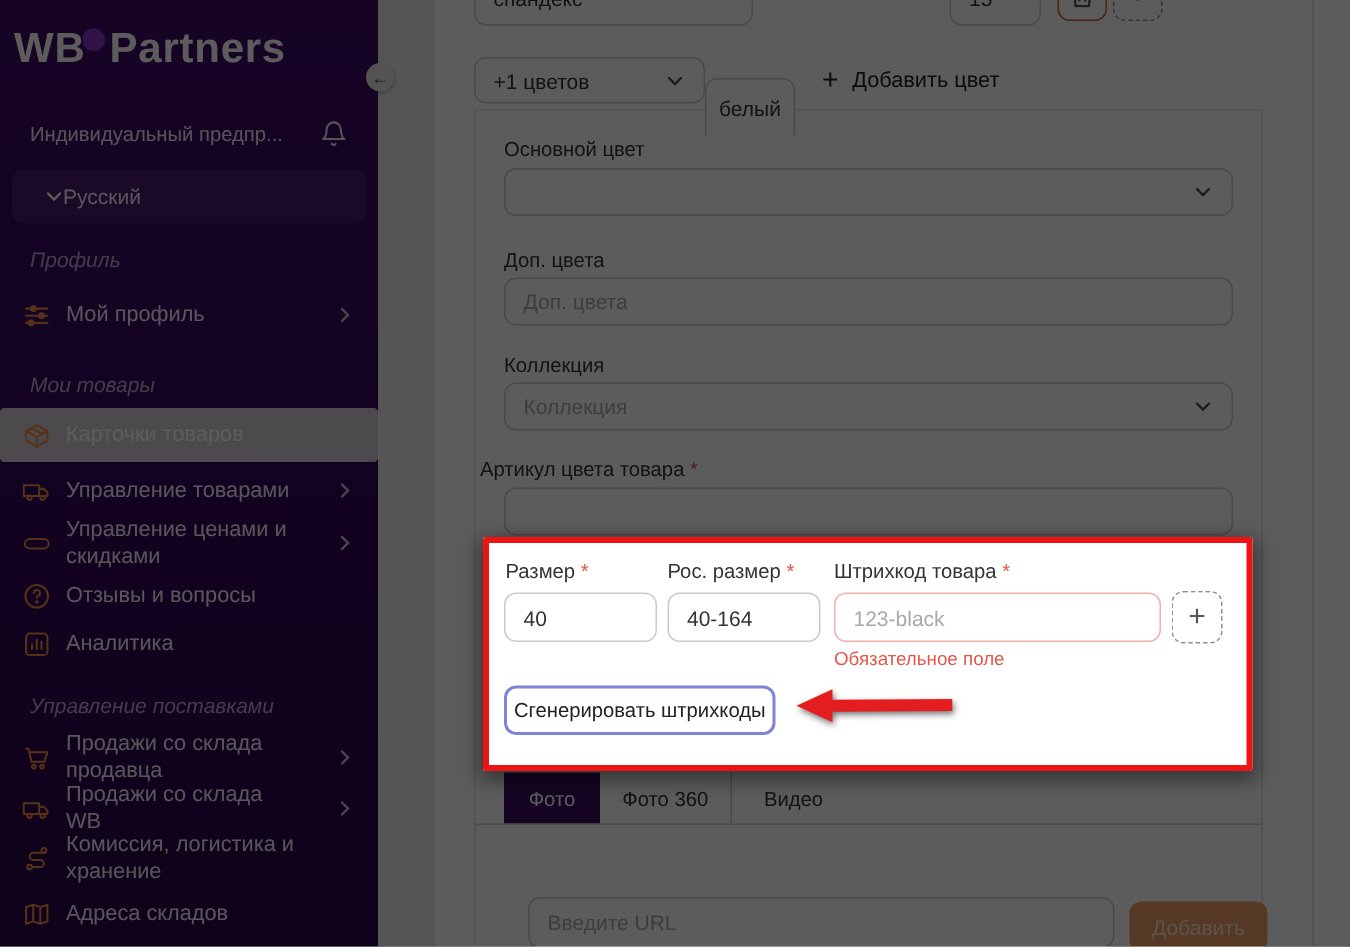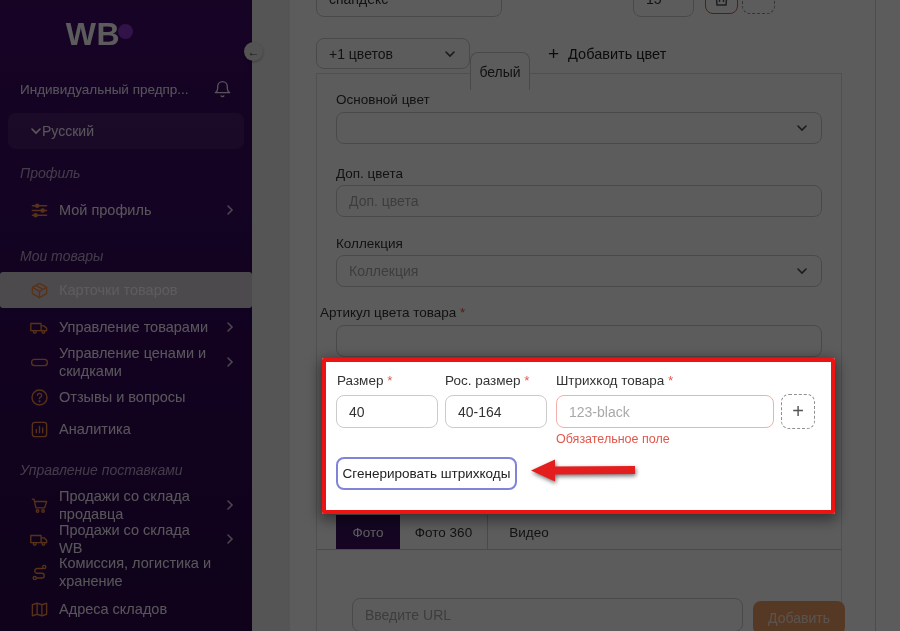--- a/index.html
+++ b/index.html
@@ -4,28 +4,28 @@
 <style>
   * { margin:0; padding:0; box-sizing:border-box; }
   html,body { background:#222; }
   body { font-family:"Liberation Sans", sans-serif; }
   .stage { position:relative; width:900px; height:631px; overflow:hidden; background:#fff; margin:0 auto; }
 
   
   .sidebar { position:absolute; left:0; top:0; width:252px; height:631px;
     background:linear-gradient(180deg,#400c68 0%,#33085a 55%,#2a0748 100%); z-index:1; }
   .logo { position:absolute; top:16px; left:0; width:200px; display:flex; justify-content:center; align-items:flex-end; gap:2px;
-    color:#fff; font-size:32px; font-weight:bold; letter-spacing:.5px; }
+    color:#fff; font-size:28px; font-weight:bold; letter-spacing:.5px; }
   .logo-dot { display:inline-block; width:15px; height:15px; border-radius:50%; background:#8b35c9; margin:0 1px 14px -4px; }
   .acct-row { position:absolute; top:80px; left:20px; width:212px; display:flex; align-items:center; justify-content:space-between; }
   .acct-name { color:#efe9f6; font-size:13.5px; max-width:178px; white-space:nowrap; overflow:hidden; text-overflow:ellipsis; }
   .lang { position:absolute; top:113px; left:8px; width:236px; height:36px; border-radius:8px;
     background:rgba(255,255,255,.08); display:flex; align-items:center; padding-left:22px; color:#f2edf8; font-size:14px; cursor:pointer; }
   .sec-label { position:absolute; left:20px; color:#b9a6cc; font-size:14px;font-style:italic; }
-  .side-item { position:absolute; left:0; width:252px; display:flex; align-items:center; gap:10px; padding-left:30px; cursor:pointer; }
+  .side-item { position:absolute; left:0; width:252px; display:flex; align-items:center; gap:10px; padding-left:15px; cursor:pointer; }
   .side-item .lbl { color:#f3eef8; font-size:14.5px; line-height:1.25; width:152px; }
   .side-item .chev { position:absolute; right:16px; }
   .side-item.active { background:#d5cdd8; border-radius:3px; height:36px; }
   .side-item.active .lbl { color:#fff; }
   .sicon { width:19px; height:19px; flex:0 0 19px; color:#f08a45; }
   .sicon svg { width:19px; height:19px; display:block; }
   .wchev svg { width:12px; height:12px; display:block; }
 
   .collapse-btn { position:absolute; left:244px; top:42px; width:19px; height:19px; border-radius:50%;
     background:#e6e6e6; z-index:6; display:flex; align-items:center; justify-content:center;
@@ -92,20 +92,21 @@
 </style>
 </head>
 <body>
 
 <div class="stage">
 
   <div class="sidebar">
     <div class="logo">
       <span>WB</span>
         <span class="logo-dot"></span>
+        <span>Partners</span>
     </div>
 
     <div class="acct-row">
       <span class="acct-name">Индивидуальный предпр...</span>
       <span class="sicon" style="color:#efe9f6">
         <svg viewBox="0 0 24 24" fill="none" stroke="currentColor" stroke-width="1.7" stroke-linecap="round" stroke-linejoin="round">
             <path d="M18 8a6 6 0 0 0-12 0c0 7-3 8-3 8h18s-3-1-3-8"></path>
             <path d="M13.7 20a2 2 0 0 1-3.4 0"></path>
           </svg>
       </span>

